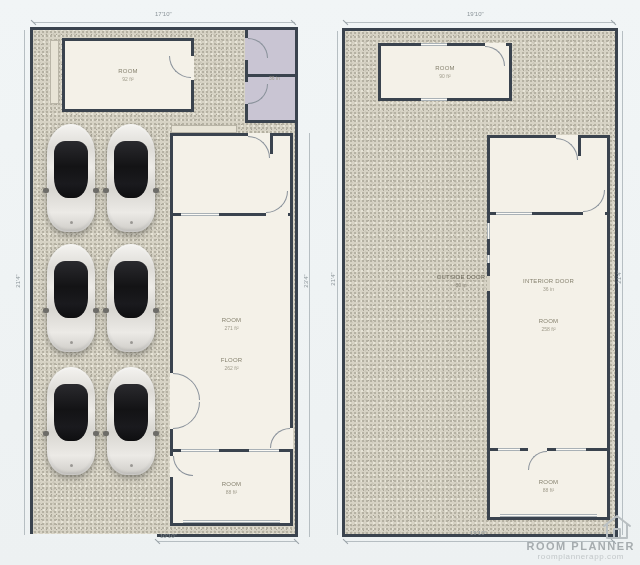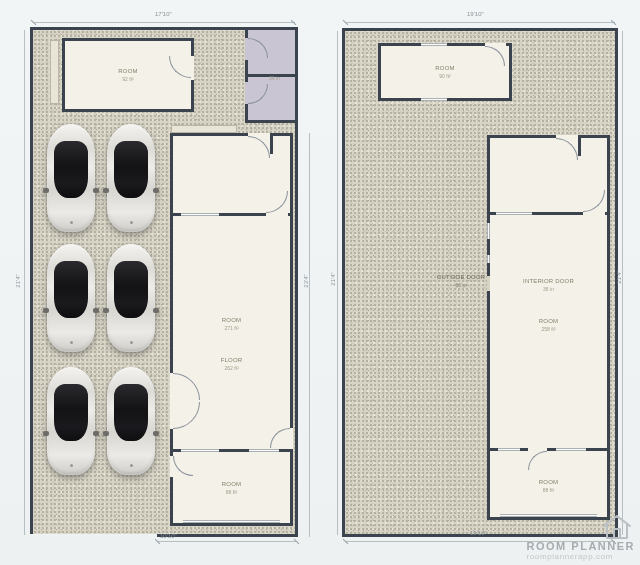--- a/index.html
+++ b/index.html
@@ -51,21 +51,21 @@
     box-shadow:inset 0 0 3px rgba(255,255,255,.9),inset 0 -2px 3px rgba(0,0,0,.18);}
   .car .glass{position:absolute;left:10px;right:10px;top:17px;bottom:34px;
     background:linear-gradient(180deg,#2a2a2e 0%,#131315 45%,#1a1a1e 75%,#0e0e10 100%);
     border-radius:11px 11px 14px 14px / 12px 12px 20px 20px;}
   .car .mirror{position:absolute;width:6px;height:5px;background:#6d6c68;border-radius:2px;top:64px;}
   .car .mirror.left{left:-1px;}
   .car .mirror.right{right:-1px;}
   .car .badge{position:absolute;left:50%;bottom:8px;width:3px;height:3px;margin-left:-1.5px;border-radius:50%;background:#9a9894;}
 
   
-  .watermark{position:absolute;right:5px;bottom:3px;text-align:left;}
+  .watermark{position:absolute;right:5px;bottom:3px;text-align:center;}
   .watermark .brand{font-size:11px;font-weight:bold;letter-spacing:1.5px;color:#a6acaf;line-height:1.1;}
   .watermark .url{font-size:8px;letter-spacing:.6px;color:#c2c7c9;line-height:1.2;}
   .watermark svg{display:block;margin-left:auto;margin-right:2px;}
 </style>
 </head>
 <body>
 
 <div id="canvas">
 
   <div class="plan gravel" style="left:30px;top:27px;width:262px;height:504px;">

